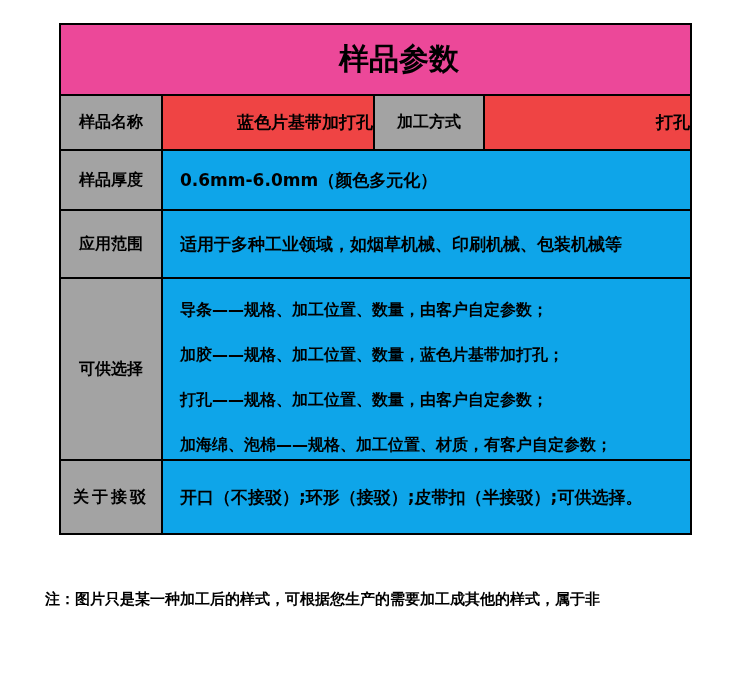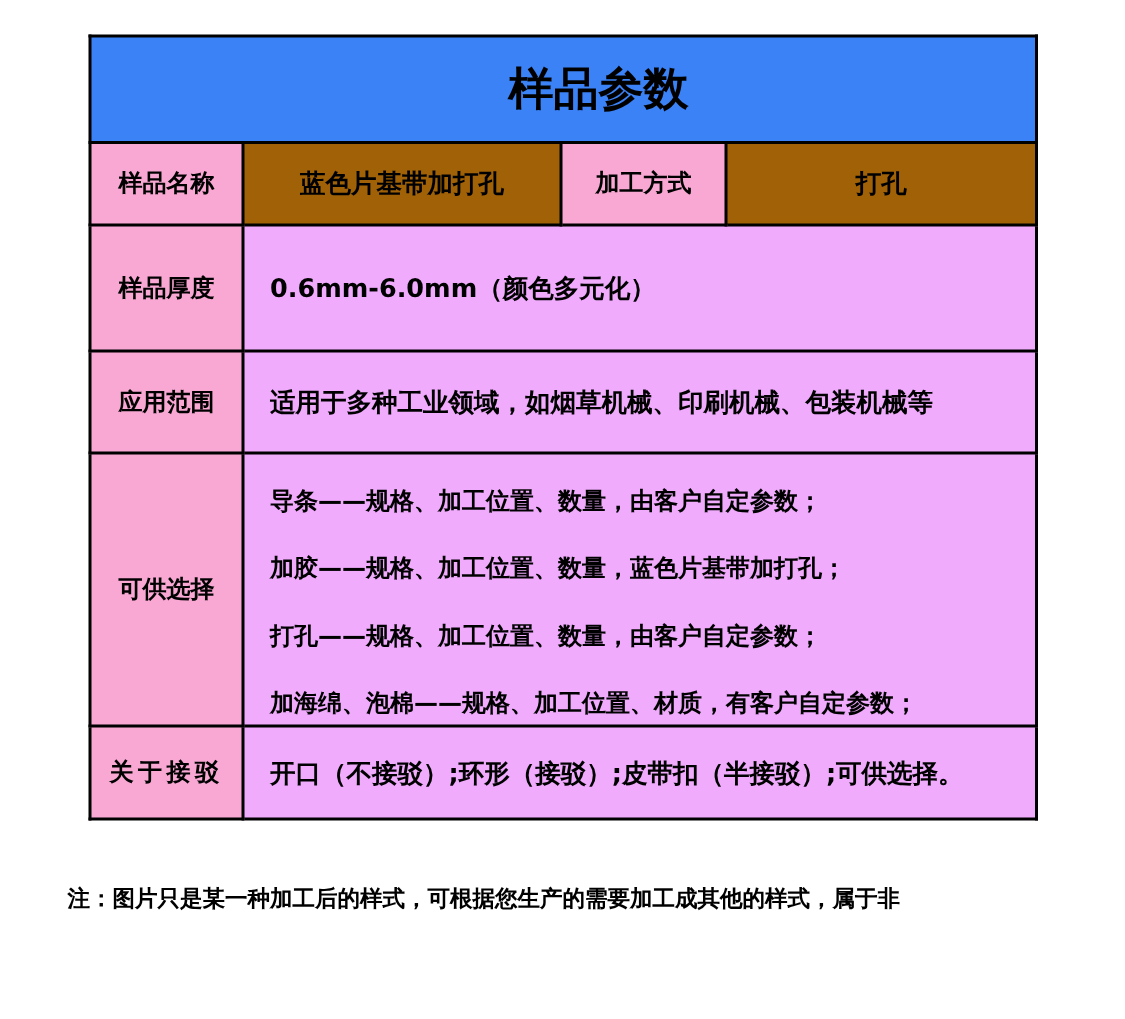--- a/index.html
+++ b/index.html
@@ -22,47 +22,47 @@
   }
   .spec-table td {
     border: 2px solid #000000;
     font-weight: 700;
     vertical-align: middle;
   }
   .title-cell {
     text-align: center;
     font-size: 30px;
     height: 71px;
-    background: #3b82f6;
+    background: #ec4899;
     padding-left: 47px;
   }
   .label-cell {
-    background: #f9a8d4;
+    background: #a3a3a3;
     text-align: center;
     font-size: 16px;
   }
   .label-spaced { letter-spacing: 3px; }
   .value-center {
-    background: #a16207;
-    text-align: center;
+    background: #ef4444;
+    text-align: right;
     font-size: 17px;
   }
   .value-left {
-    background: #f0abfc;
+    background: #0ea5e9;
     text-align: left;
     font-size: 17px;
     padding-left: 17px;
     padding-right: 8px;
   }
   .row-pair   { height: 55px; }
   .row-pair2  { height: 54px; }
-  .row-thick  { height: 84px; }
+  .row-thick  { height: 60px; }
   .row-app    { height: 68px; }
   .row-special{ height: 172px; }
-  .row-splice { height: 62px; }
+  .row-splice { height: 74px; }
   .special-line {
     font-size: 16px;
     line-height: 29px;
     white-space: nowrap;
     margin-top: 16px;
   }
   .note {
     position: absolute;
     left: 45px;
     top: 585px;

